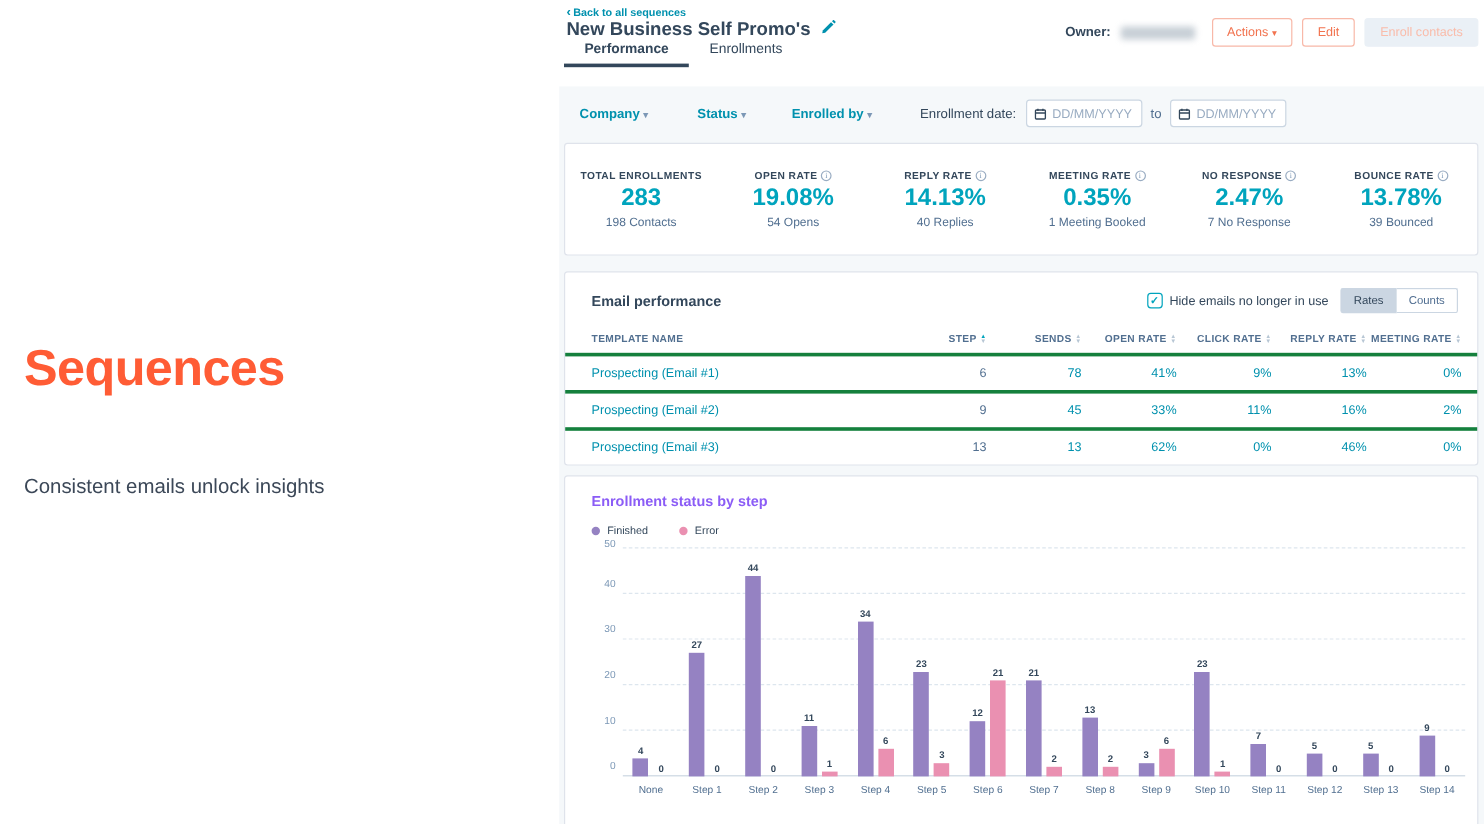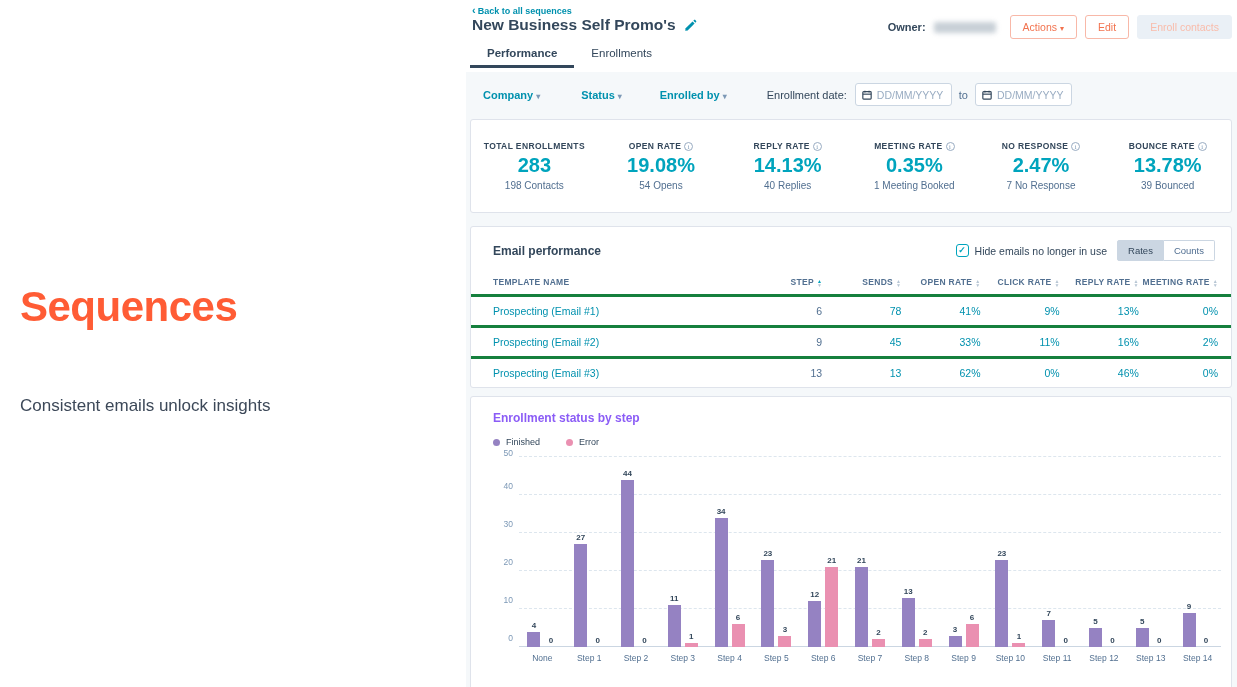--- a/index.html
+++ b/index.html
@@ -9,30 +9,30 @@
   
   .hero { position:absolute; left:0; top:0; width:466px; height:100%; background:#fff; }
   .hero-title { position:absolute; left:20px; top:283px; font-size:42px; font-weight:bold; color:#ff5c35; letter-spacing:-0.5px; }
   .hero-sub { position:absolute; left:20px; top:396px; font-size:17px; color:#3c4858; }
 
   
   .app { position:absolute; left:466px; top:0; width:771px; height:100%; }
   .app-header { position:relative; height:72px; background:#fff; }
   .back-link { position:absolute; left:6px; top:4px; font-size:9px; font-weight:bold; color:#0091ae; cursor:pointer; }
   .back-link .chev { font-size:11px; margin-right:2px; }
-  .seq-title-row { position:absolute; left:6px; top:16px; display:flex; align-items:center; gap:8px; }
+  .seq-title-row { position:absolute; left:6px; top:16px; display:flex; align-items:flex-start; gap:8px; }
   .seq-title { font-size:15.5px; font-weight:bold; color:#33475b; }
   .pencil { width:13px; height:13px; cursor:pointer; }
   .header-controls { position:absolute; right:5px; top:15px; display:flex; align-items:center; gap:8px; }
   .owner-label { font-size:11px; font-weight:bold; color:#33475b; }
   .owner-blur { display:inline-block; width:62px; height:11px; background:#9aa8b5; border-radius:2px; filter:blur(2.5px); opacity:.55; margin-right:6px; }
   .btn { font-family:"Liberation Sans",sans-serif; font-size:10.5px; padding:5px 12px; border-radius:3px; background:#fff; border:1px solid #f8b8a8; color:#f2734f; cursor:pointer; }
   .btn .caret { font-size:8px; margin-left:3px; }
   .btn.disabled { background:#eaf0f6; border:1px solid #eaf0f6; color:#f9bcab; cursor:default; }
-  .tabs { position:absolute; left:4px; bottom:4px; display:flex; }
+  .tabs { position:absolute; left:4px; bottom:16px; display:flex; }
   .tab { font-size:11.5px; color:#33475b; padding:8px 17px 6px 17px; border-bottom:3px solid transparent; cursor:pointer; }
   .tab.active { font-weight:bold; border-bottom:3px solid #33475b; }
 
   .app-body { position:absolute; top:72px; left:0; right:0; bottom:0; background:#f5f8fa; overflow:hidden; }
 
   
   .filters { display:flex; align-items:center; margin:11px 0 0 17px; font-size:11px; }
   .filter-dd { font-weight:bold; color:#0091ae; cursor:pointer; }
   .filter-dd .caret { color:#7c98b6; font-size:8px; margin-left:3px; }
   .f-gap1 { width:41px; } .f-gap2 { width:38px; } .f-gap3 { width:40px; }

